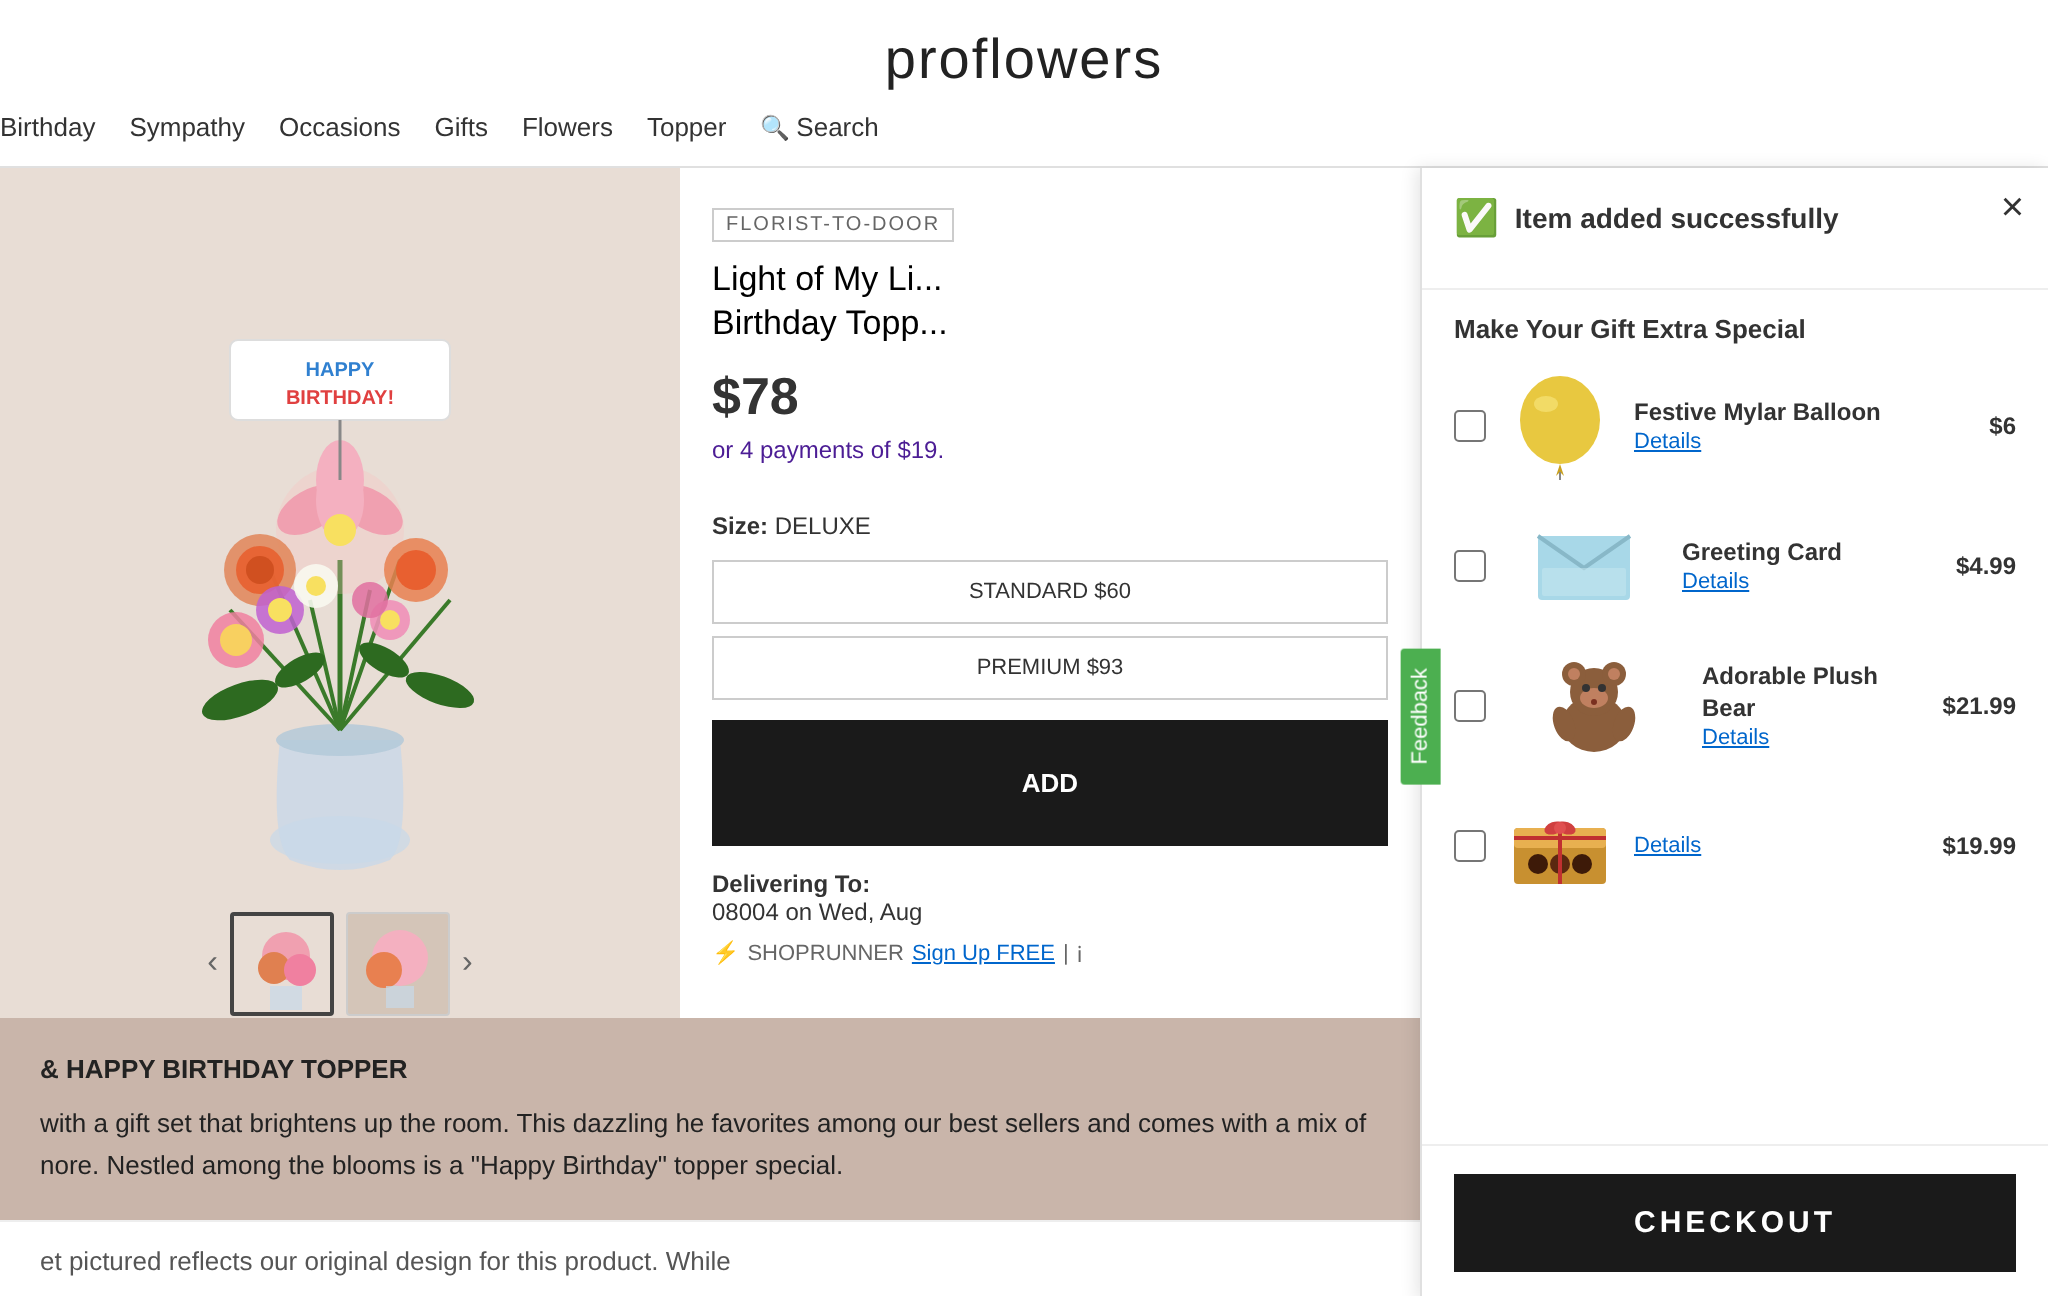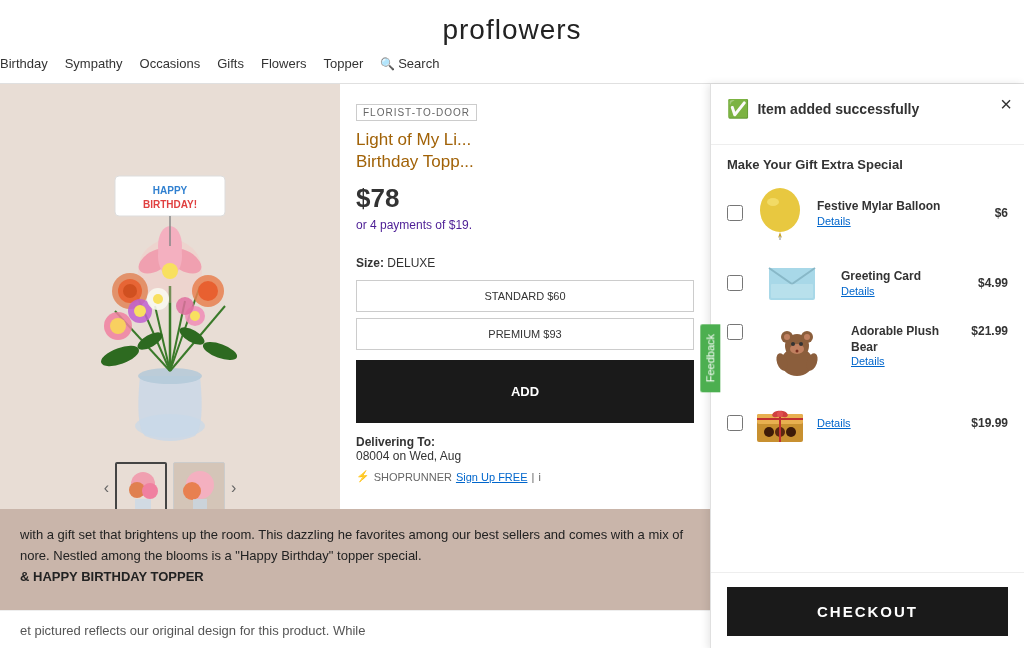--- a/index.html
+++ b/index.html
@@ -23,21 +23,21 @@
     </a>
   </nav>
 </div>
 
 <div style="display:flex; width:1024px; height:566px;">
 
   <div style="width:710px; background:white; overflow:hidden; display:flex; flex-direction:column;">
 
     <div style="display:flex; flex:1; overflow:hidden;">
 
-      <div style="width:340px; background:#e8ddd5; display:flex; flex-direction:column; align-items:center; justify-content:flex-start; padding:32px 10px 8px; flex-shrink:0;">
+      <div style="width:340px; background:#e8ddd5; display:flex; flex-direction:column; align-items:center; justify-content:center; padding:32px 10px 8px; flex-shrink:0;">
 
         <div style="width:300px; height:360px; position:relative; display:flex; align-items:flex-end; justify-content:center;">
           <svg width="280" height="340" viewBox="0 0 280 340">
 
             <ellipse cx="140" cy="310" rx="35" ry="12" fill="#c8d8e8" opacity="0.7"></ellipse>
             <path d="M110 260 Q105 310 115 320 Q140 330 165 320 Q175 310 170 260 Z" fill="#c8d8e8" opacity="0.8"></path>
             <ellipse cx="140" cy="260" rx="32" ry="8" fill="#b0c8d8" opacity="0.8"></ellipse>
 
             <line x1="140" y1="255" x2="125" y2="190" stroke="#3a7a2a" stroke-width="2"></line>
             <line x1="140" y1="255" x2="155" y2="185" stroke="#3a7a2a" stroke-width="2"></line>
@@ -104,21 +104,21 @@
                 <circle cx="18" cy="28" r="9" fill="#e88050"></circle>
                 <rect x="19" y="36" width="14" height="11" fill="#c8d8e8" opacity="0.7"></rect>
               </svg>
           </div>
           <span style="cursor:pointer; color:#666; font-size:16px;">›</span>
         </div>
       </div>
 
       <div style="flex:1; padding:18px 16px; overflow:hidden;">
         <div style="font-size:10px; color:#666; border:1px solid #ccc; padding:2px 6px; display:inline-block; margin-bottom:8px; letter-spacing:1px;">FLORIST-TO-DOOR</div>
-        <div style="font-size:17px; color:#a16207; line-height:1.3; margin-bottom:10px; font-weight:normal;">
+        <div style="font-size:17px; color:#000000; line-height:1.3; margin-bottom:10px; font-weight:normal;">
           Light of My Li...<br>Birthday Topp...
         </div>
         <div style="font-size:26px; color:#333; font-weight:bold; margin-bottom:4px;">$78</div>
         <div style="font-size:12px; color:#4c1d95; margin-bottom:24px;">
           or 4 payments of $19.
         </div>
         <div style="font-size:12px; color:#333; margin-bottom:10px;">
           <strong>Size: </strong><span>DELUXE</span>
         </div>
         <button style="display:block; width:100%; border:1px solid #ccc; background:white; padding:9px; text-align:center; font-size:11px; color:#333; cursor:pointer; margin-bottom:6px;">STANDARD $60</button>
@@ -132,22 +132,22 @@
           <span>⚡</span>
           <span>SHOPRUNNER</span>
           <span style="color:#0066cc; cursor:pointer; text-decoration:underline; font-size:11px;">Sign Up FREE</span>
           <span>|</span>
           <span style="cursor:pointer;">ℹ</span>
         </div>
       </div>
     </div>
 
     <div style="background:#c9b5aa; padding:16px 20px; font-size:13px; color:#222; line-height:1.6;">
+      <div style="font-weight:bold; margin-bottom:6px;">&amp; HAPPY BIRTHDAY TOPPER</div>
       <div>with a gift set that brightens up the room. This dazzling he favorites among our best sellers and comes with a mix of nore. Nestled among the blooms is a "Happy Birthday" topper special.</div>
-      <div style="font-weight:bold; margin-bottom:6px;">&amp; HAPPY BIRTHDAY TOPPER</div>
     </div>
 
     <div style="background:white; padding:10px 20px; font-size:13px; color:#555; line-height:1.5; border-top:1px solid #eee;">
       <span>et pictured reflects our original design for this product. While</span>
     </div>
   </div>
 
   <div style="width:314px; background:white; border-left:1px solid #e0e0e0; display:flex; flex-direction:column; box-shadow:-2px 0 8px rgba(0,0,0,0.1); position:relative; z-index:10;">
 
     <div style="padding:14px 16px 12px; border-bottom:1px solid #eee; position:relative;">
@@ -189,21 +189,21 @@
             <rect x="8" y="30" width="42" height="14" rx="1" fill="#c8e8f0" opacity="0.5"></rect>
           </svg>
         </div>
         <div style="flex:1;">
           <div style="font-size:12px; color:#333; font-weight:bold; line-height:1.3;">Greeting Card</div>
           <div style="font-size:11px; color:#0066cc; cursor:pointer; text-decoration:underline;">Details</div>
         </div>
         <div style="font-size:12px; color:#333; font-weight:bold;">$4.99</div>
       </div>
 
-      <div style="display:flex; gap:25px; margin-bottom:12px;">
+      <div style="display:flex; align-items:center; gap:25px; margin-bottom:12px;">
         <input type="checkbox" style="width: 16px; height: 16px; flex-shrink: 0; cursor: pointer;">
         <div style="width:58px; height:58px; flex-shrink:0; border-radius:2px; overflow:hidden;">
           <svg width="58" height="58" viewBox="0 0 58 58">
 
             <ellipse cx="29" cy="38" rx="16" ry="14" fill="#8b5e3c"></ellipse>
 
             <circle cx="29" cy="22" r="12" fill="#8b5e3c"></circle>
 
             <circle cx="19" cy="13" r="6" fill="#8b5e3c"></circle>
             <circle cx="39" cy="13" r="6" fill="#8b5e3c"></circle>

